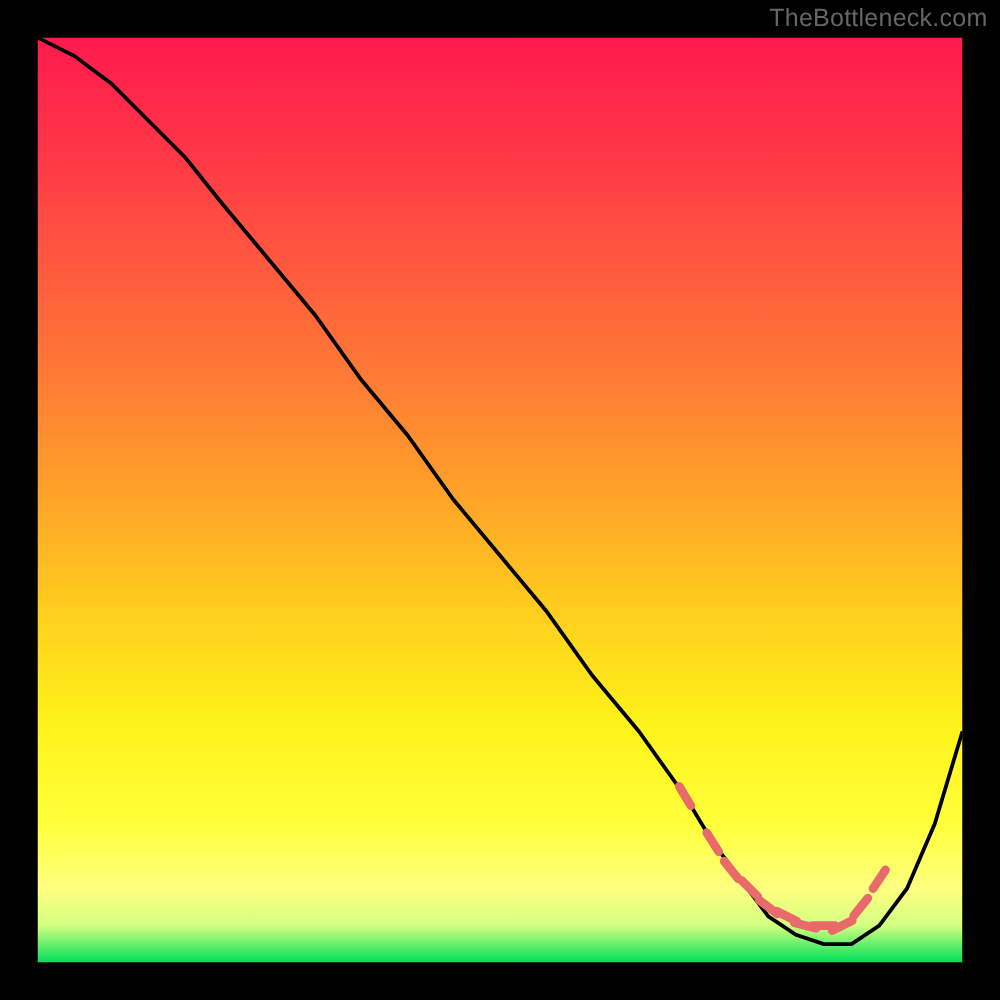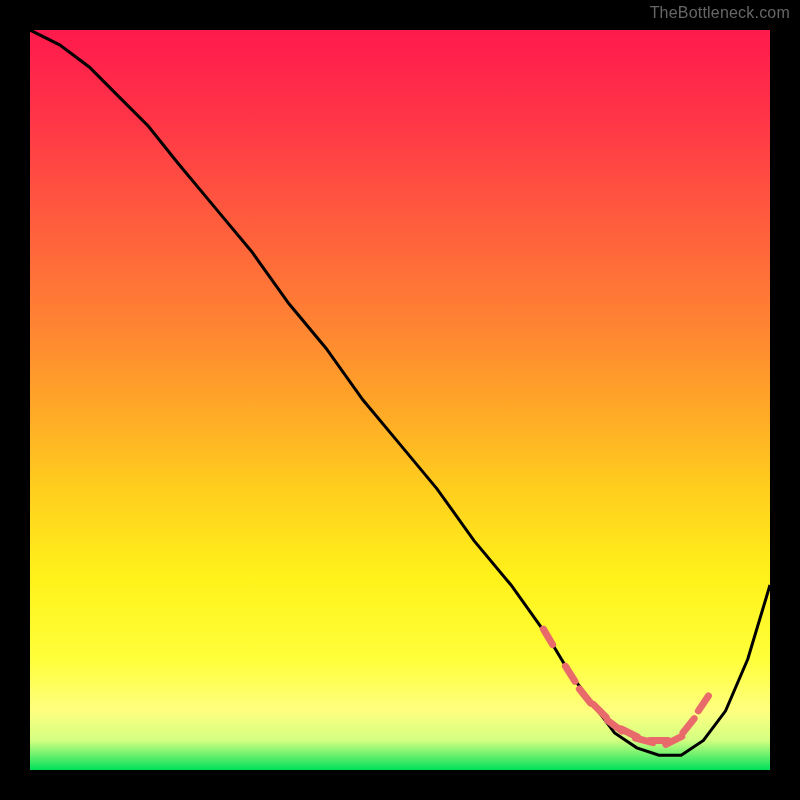--- a/index.html
+++ b/index.html
@@ -15,21 +15,21 @@
     position: relative;
     width: 800px;
     height: 800px;
     background: #000;
   }
   .watermark {
     position: absolute;
     top: 4px;
     right: 10px;
     color: #666;
-    font-size: 16px;
+    font-size: 20px;
     font-weight: 500;
     letter-spacing: 0.2px;
     z-index: 10;
   }
   svg.chart {
     position: absolute;
     left: 30px;
     top: 30px;
     width: 740px;
     height: 740px;

